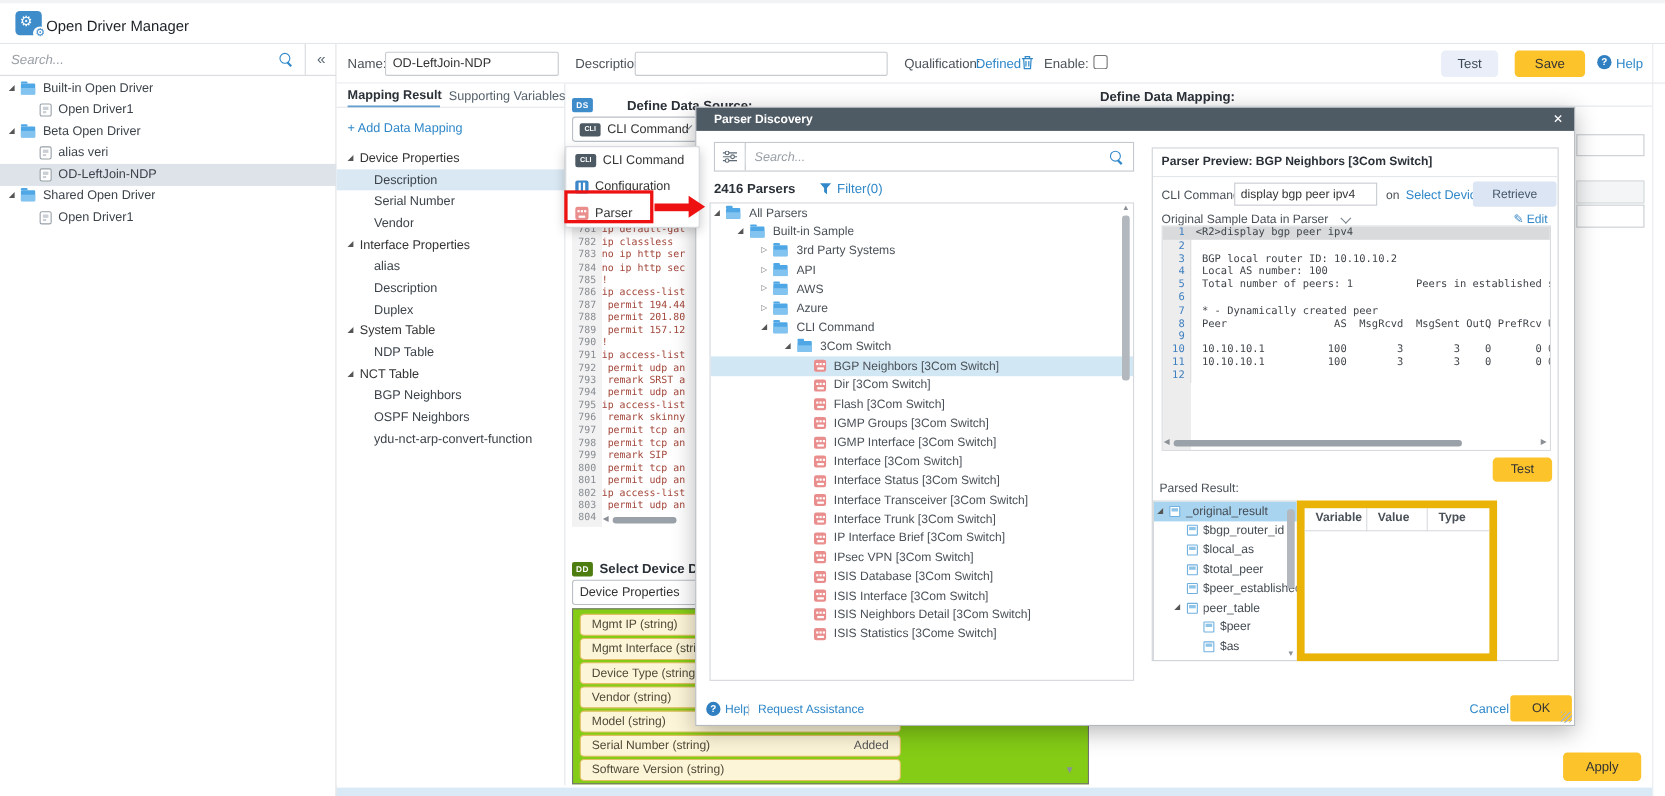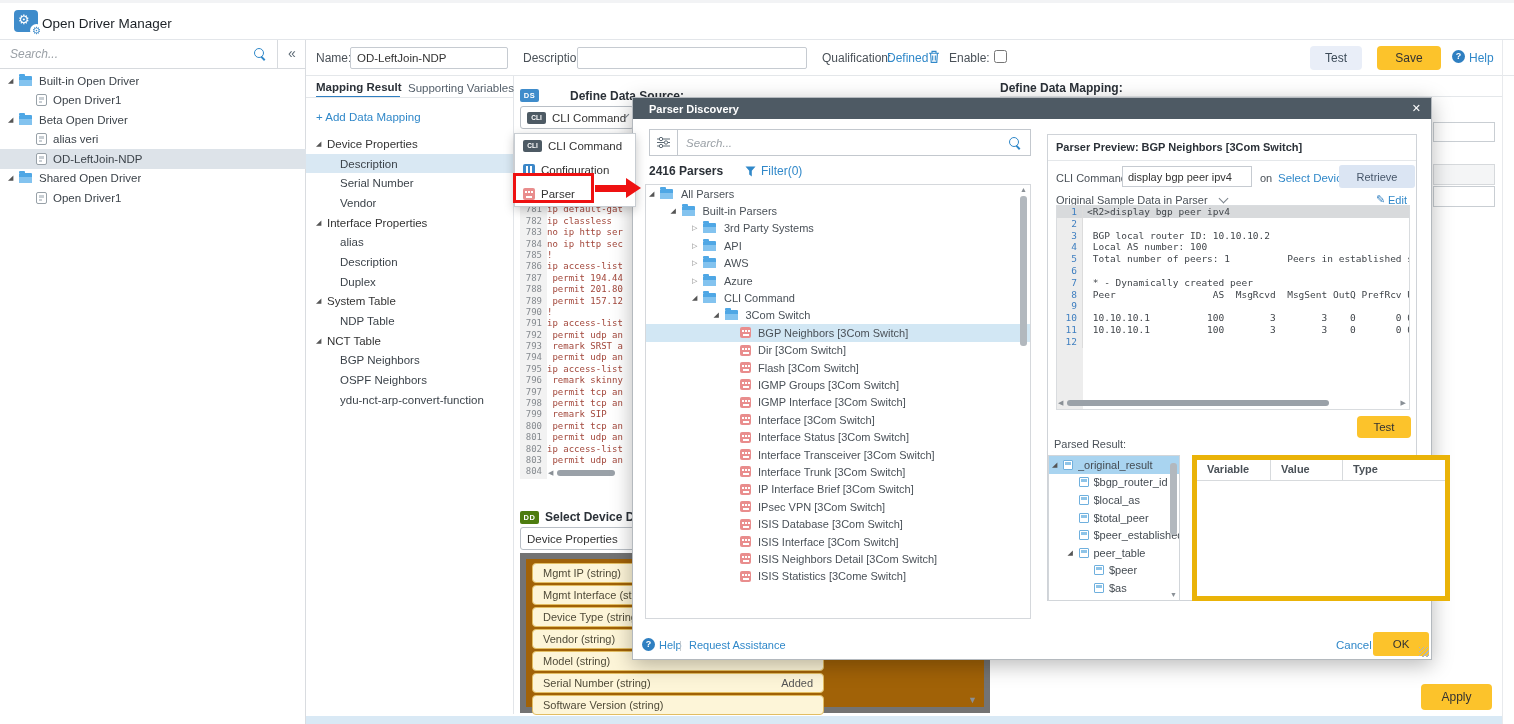--- a/index.html
+++ b/index.html
@@ -79,21 +79,21 @@
   #red-box{left:513px;top:173px;width:81px;height:30px;border:3px solid #ee1111;z-index:70}
   #red-arrow-bar{left:595px;top:185px;width:32px;height:7px;background:#ee1111;z-index:70}
   #red-arrow-head{left:626px;top:178px;width:0;height:0;border-left:15px solid #ee1111;border-top:10px solid transparent;border-bottom:10px solid transparent;z-index:70}
   #editor{left:520px;top:193px;width:114px;height:286px;overflow:hidden;background:linear-gradient(90deg,#f2f2f2 27px,#fff 27px)}
   .cl{height:11.4px;display:flex}
   .cl .num{width:27px;flex:0 0 27px;text-align:right;padding-right:5px;font:9px/11.4px "DejaVu Sans Mono",monospace;color:#868b90}
   .cl .ct{flex:1;font:9px/11.4px "DejaVu Sans Mono",monospace;color:#a2463a;white-space:pre;overflow:hidden}
   .hscroll{position:absolute;display:flex;align-items:center}
   .sarrow{color:#8a9096;font-size:7px;line-height:8px}
   .hthumb{background:#9aa1a8;border-radius:3px;height:6px}
-  #pills-panel{left:520px;top:553px;width:470px;height:160px;border:6px solid #737373;background:#a16207;padding:4px 0 13px 6px}
+  #pills-panel{left:520px;top:553px;width:470px;height:160px;border:1px solid #737373;background:#84cc16;padding:4px 0 13px 6px}
   .pill{width:292px;height:20px;margin-bottom:2px;background:#fdf5d8;border:1px solid #e2bd62;border-radius:4px;display:flex;align-items:center;padding:0 10px;font-size:11px;color:#4f4a38;cursor:pointer}
   .pill .tag{margin-left:auto;color:#555}
   #pill-chev{left:968px;top:695px;color:#8a9096;font-size:9px}
 
   
   .sliver{position:absolute;border:1px solid #c9ced3;background:#fff}
 
   
   #modal{left:632px;top:97px;width:800px;height:563px;background:#fff;border:1px solid #b4b9be;box-shadow:0 5px 20px rgba(0,0,0,.28);z-index:50}
   #modal-header{position:absolute;left:0;top:0;width:798px;height:21px;background:#4e5a64;display:flex;align-items:center;padding:0 10px 0 16px}
@@ -121,21 +121,21 @@
   #sample{position:absolute;left:8px;top:70px;width:354px;height:205px;border:1px solid #d9dcdf;overflow:hidden;background:linear-gradient(90deg,#ededed 26px,#fff 26px)}
   .sl{height:11.8px;display:flex}
   .sl .num{width:26px;flex:0 0 26px;text-align:right;padding-right:5px;font:9.5px/11.8px "DejaVu Sans Mono",monospace;color:#3f7fc0;border-right:1px solid #dcdcdc}
   .sl .ct{flex:1;font:9.5px/11.8px "DejaVu Sans Mono",monospace;color:#40454a;white-space:pre;overflow:hidden;padding-left:4px}
   .sl.hl{background:#d8dadc}
   #rtree{position:absolute;left:0;top:320px;width:132px;height:146px;border:1px solid #d2d6da;overflow:hidden}
   .rrow{height:17.6px;display:flex;align-items:center;font-size:11px;color:#444b52;cursor:pointer;white-space:nowrap}
   .rrow.sel{background:#a9d4f0}
   .ic-var{width:10px;height:10px;flex:0 0 10px;background:#fff;border:1px solid #6fb0de;border-radius:1px;position:relative;margin-right:5px}
   .ic-var::before{content:"";position:absolute;left:1px;top:1px;right:1px;height:3px;background:#8ec4e8}
-  #rtable{position:absolute;left:144px;top:320px;width:258px;height:146px;border:5px solid #eab308;background:#fff}
+  #rtable{position:absolute;left:131px;top:320px;width:182px;height:146px;border:7px solid #eab308;background:#fff}
   #rtable .thead{display:flex;height:21px;border-bottom:1px solid #d7dadd}
   .thc{font-size:11px;font-weight:bold;color:#4a5158;padding:3px 0 0 10px;border-right:1px solid #d7dadd;height:21px}
   .thc:last-child{border-right:none}
   #mfooter-cancel{position:absolute;left:703px;top:541px;font-size:11.5px;cursor:pointer}
   #mfooter-ok{left:740px;top:534px;width:56px;height:24px;border-radius:3px;font-size:11.5px}
   #grip{position:absolute;left:786px;top:549px;width:10px;height:10px;background:repeating-linear-gradient(135deg,#b0b5ba 0 1px,transparent 1px 3px)}
   .link{color:#3088c9;cursor:pointer;text-decoration:none}
   .pencil{color:#3b86c4;font-size:11px}
   .divider{color:#c3c8ce}
 </style>
@@ -478,21 +478,21 @@
 
   <div id="ptree">
       <div class="trow" style="padding-left:3.0px">
         <span class="caret">◢</span>
         <span class="ic-folder"></span>
         <span class="lbl">All Parsers</span>
       </div>
       <div class="trow" style="padding-left:24.5px">
         <span class="caret">◢</span>
         <span class="ic-folder"></span>
-        <span class="lbl">Built-in Parsers</span>
+        <span class="lbl">Built-in Sample</span>
       </div>
       <div class="trow" style="padding-left:46.0px">
         <span class="caret closed">▷</span>
         <span class="ic-folder"></span>
         <span class="lbl">3rd Party Systems</span>
       </div>
       <div class="trow" style="padding-left:46.0px">
         <span class="caret closed">▷</span>
         <span class="ic-folder"></span>
         <span class="lbl">API</span>

